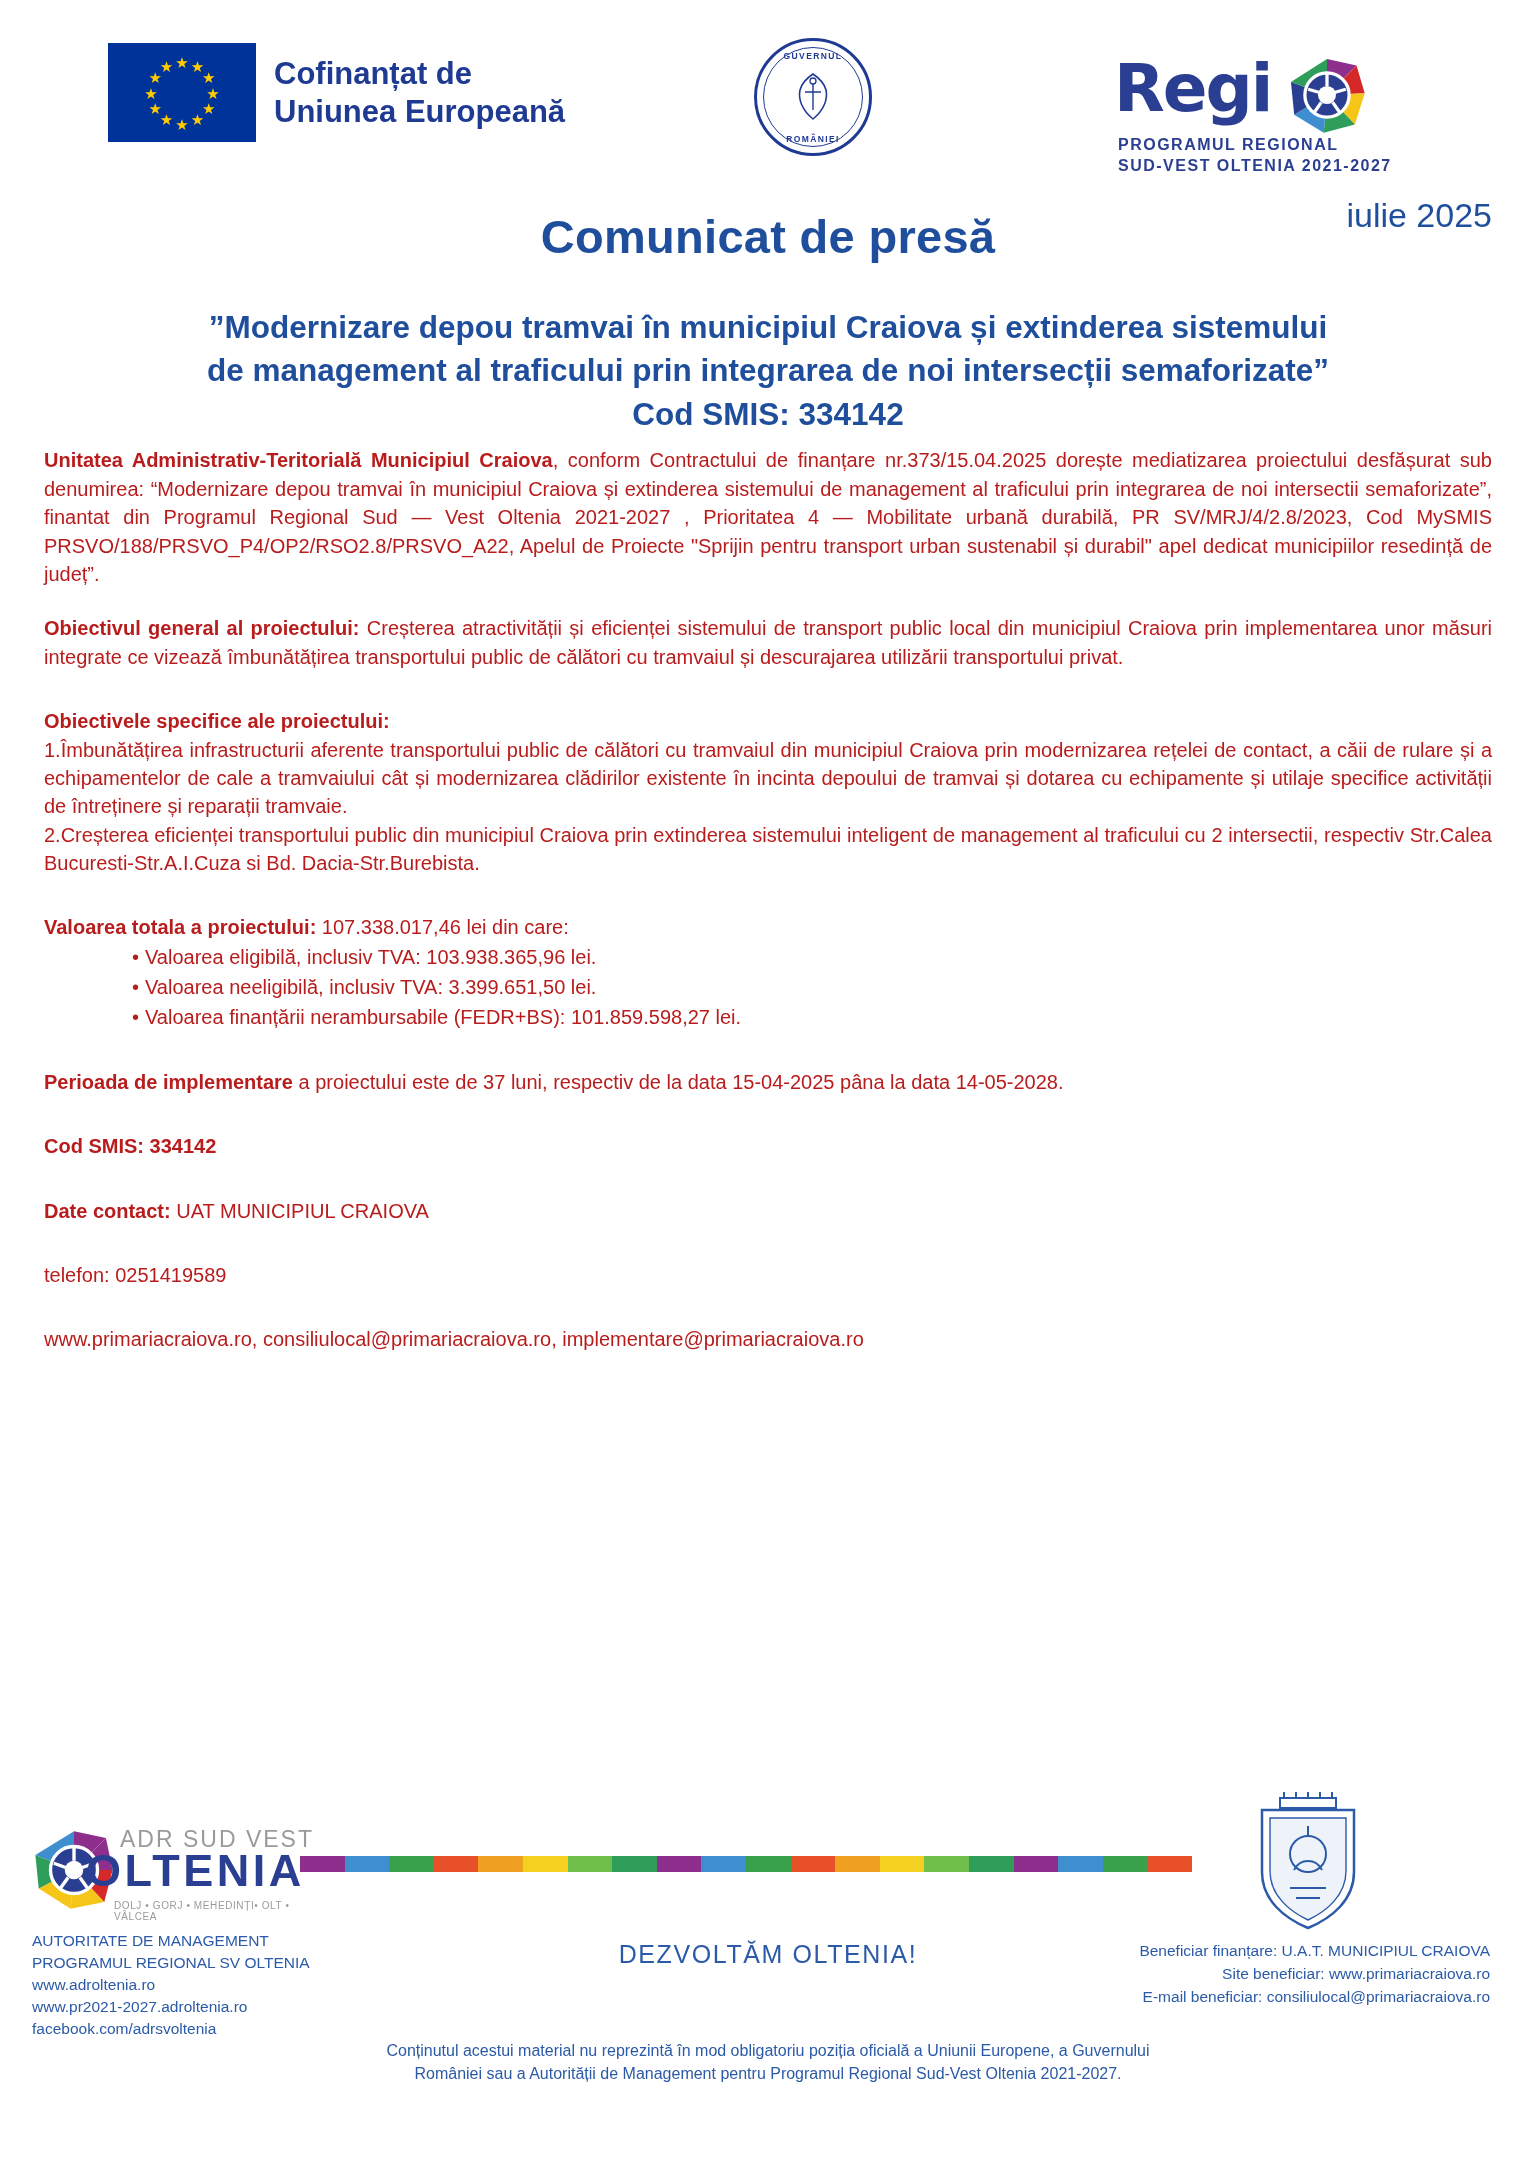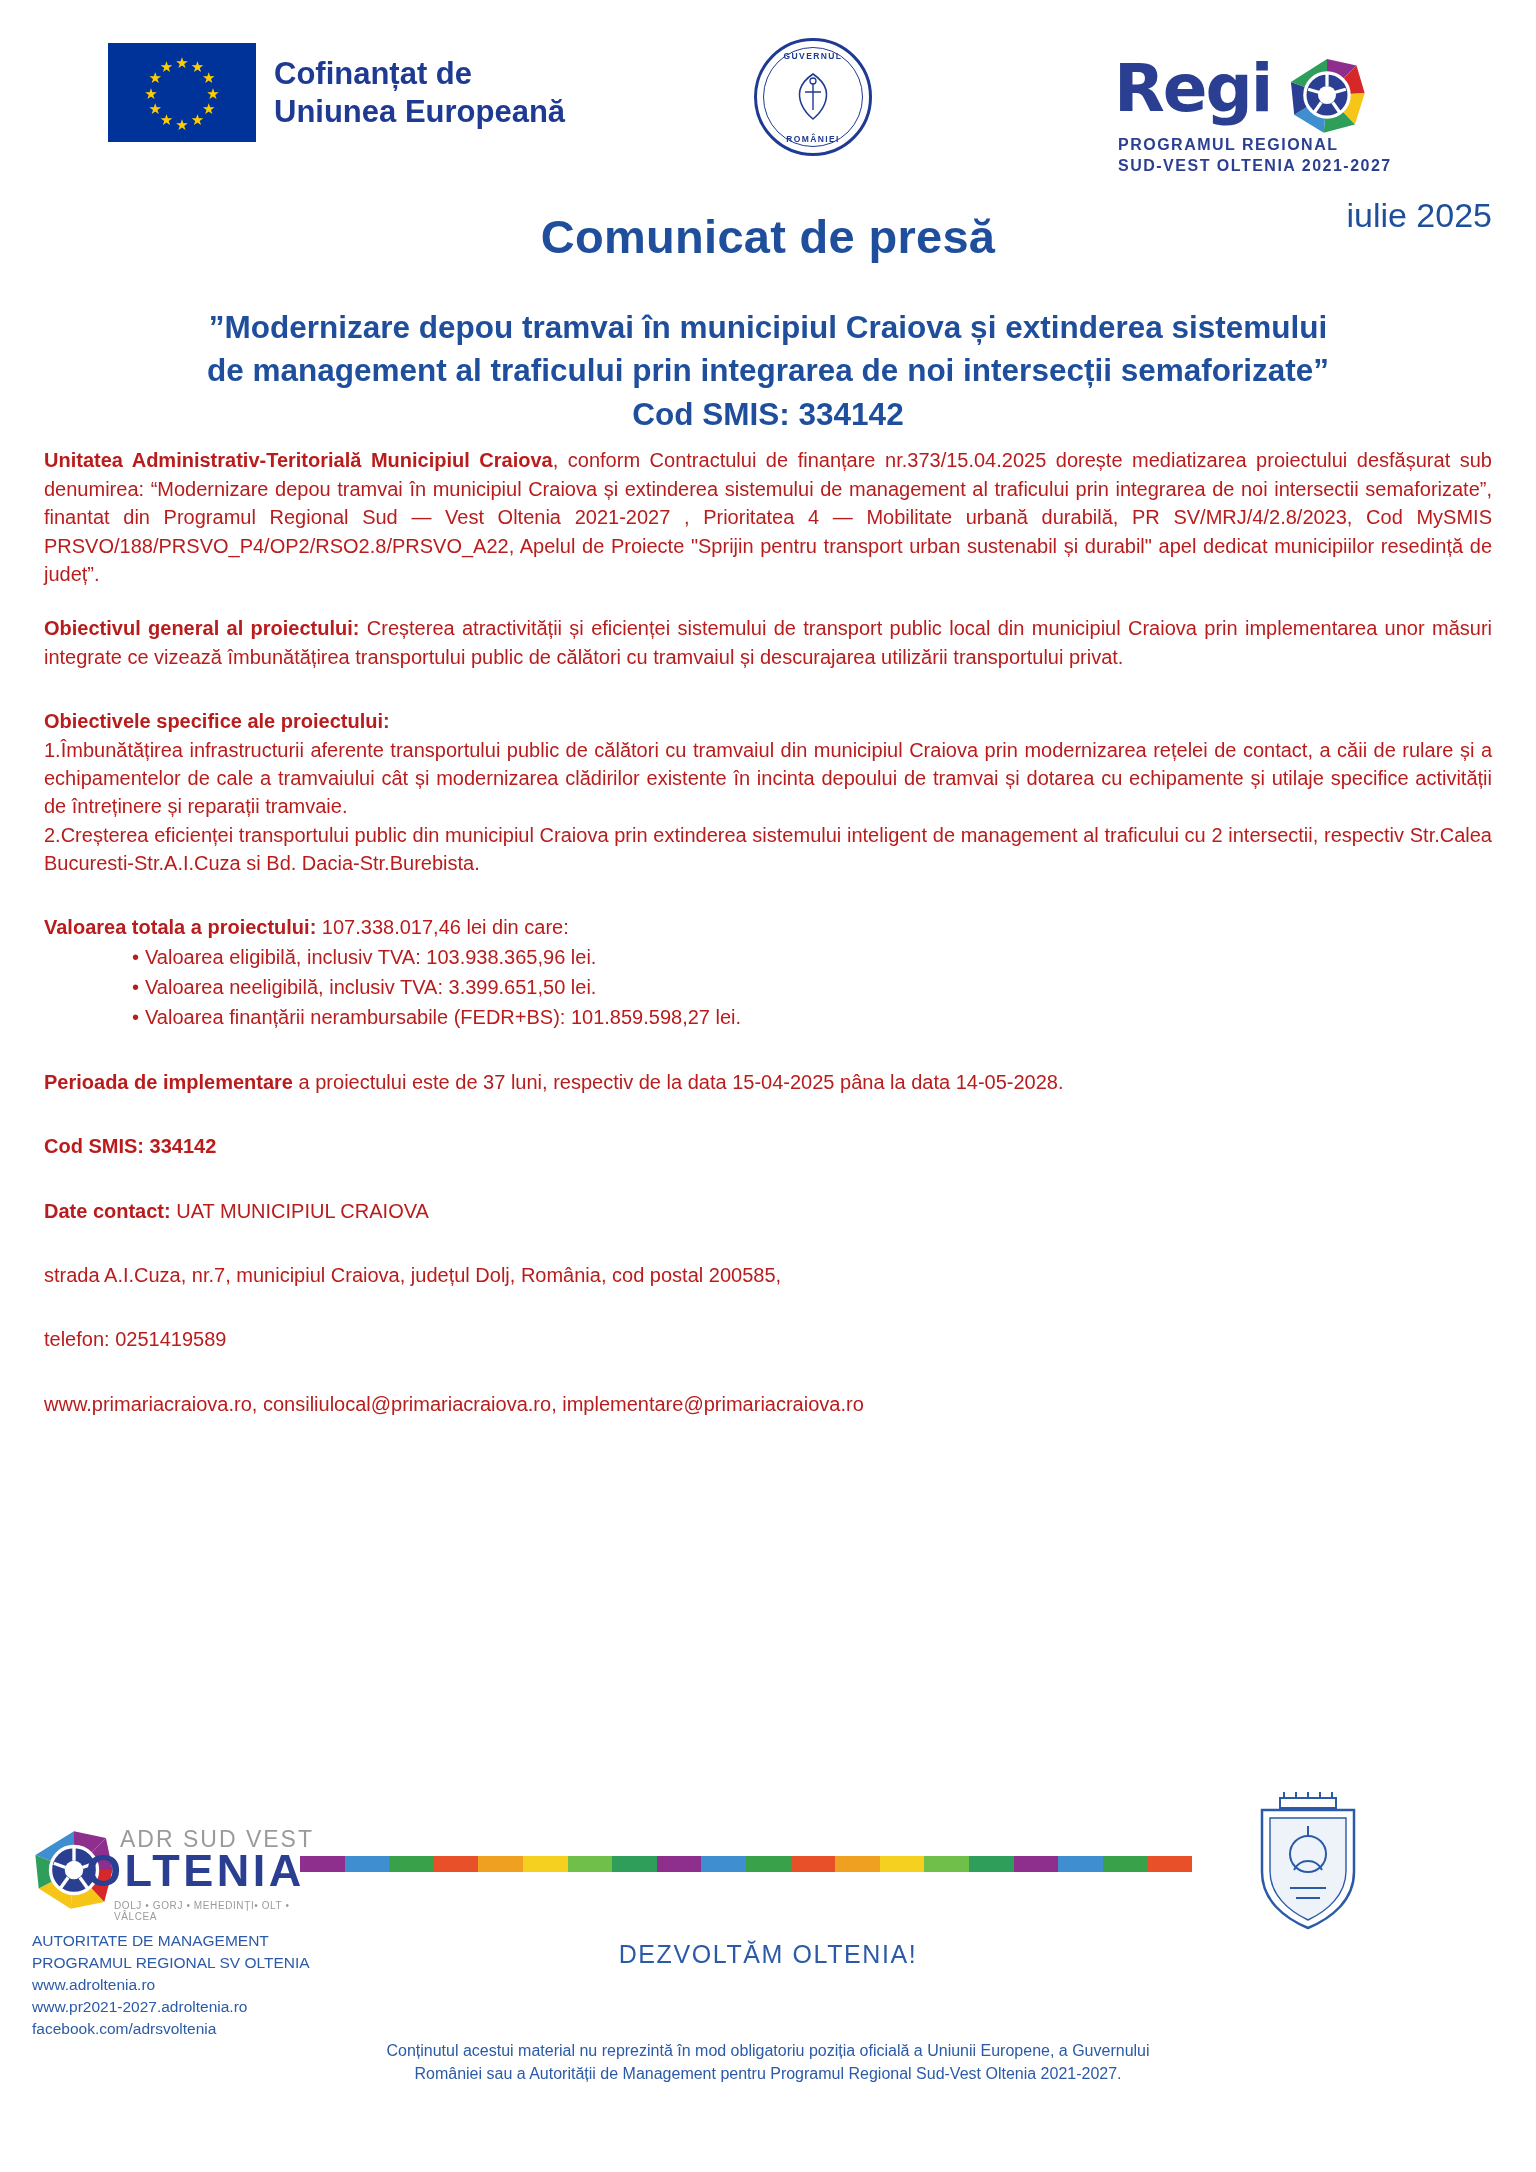--- a/index.html
+++ b/index.html
@@ -388,21 +388,20 @@
       <li>Valoarea eligibilă, inclusiv TVA: 103.938.365,96 lei.</li>
       <li>Valoarea neeligibilă, inclusiv TVA: 3.399.651,50 lei.</li>
       <li>Valoarea finanțării nerambursabile (FEDR+BS): 101.859.598,27 lei.</li>
     </ul>
 
     <p class="left"><b>Perioada de implementare</b><span> a proiectului este de 37 luni, respectiv de la data 15-04-2025 pâna la data 14-05-2028.</span></p>
 
     <p class="left"><b>Cod SMIS: 334142</b></p>
 
     <p class="left tight"><b>Date contact:</b><span> UAT MUNICIPIUL CRAIOVA</span></p>
-    <p class="left tight">strada A.I.Cuza, nr.7, municipiul Craiova, județul Dolj, România, cod postal 200585,</p>
     <p class="left tight">telefon: 0251419589</p>
     <p class="left tight">www.primariacraiova.ro, consiliulocal@primariacraiova.ro, implementare@primariacraiova.ro</p>
   </div>
 
   <div class="footer">
 
     <div class="adr-logo">
       <svg class="adr-wheel" viewBox="0 0 100 100">
         <path d="M50 50 L50 4 L88 12 Z" fill="#8e2f8e"></path>
         <path d="M50 50 L88 12 L96 50 Z" fill="#8e2f8e"></path>
@@ -467,19 +466,24 @@
       <path d="M34 6 L34 0 M46 6 L46 0 M58 6 L58 0 M70 6 L70 0 M82 6 L82 0" stroke="#2b5aa8" stroke-width="2"></path>
       <g stroke="#2b5aa8" stroke-width="2" fill="none">
         <circle cx="58" cy="62" r="18"></circle>
         <path d="M44 78 C50 66 66 66 72 78"></path>
         <path d="M58 44 L58 34"></path>
         <path d="M40 96 L76 96"></path>
         <path d="M46 106 L70 106"></path>
       </g>
     </svg>
 
+    <div class="benef-text">
+      <div>Beneficiar finanțare: U.A.T. MUNICIPIUL CRAIOVA</div>
+      <div>Site beneficiar: www.primariacraiova.ro</div>
+      <div>E-mail beneficiar: consiliulocal@primariacraiova.ro</div>
+    </div>
 
     <div class="disclaimer">
       <div>Conținutul acestui material nu reprezintă în mod obligatoriu poziția oficială a Uniunii Europene, a Guvernului</div>
       <div>României sau a Autorității de Management pentru Programul Regional Sud-Vest Oltenia 2021-2027.</div>
     </div>
   </div>
 </div>
 
 </body></html>

